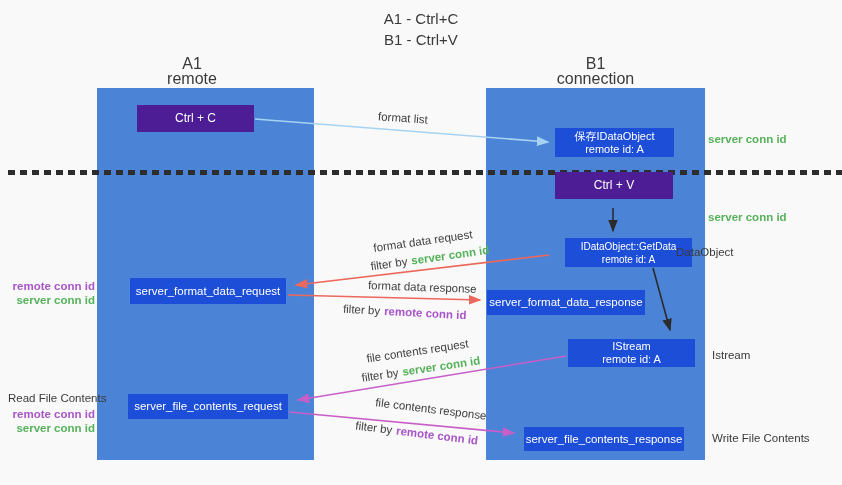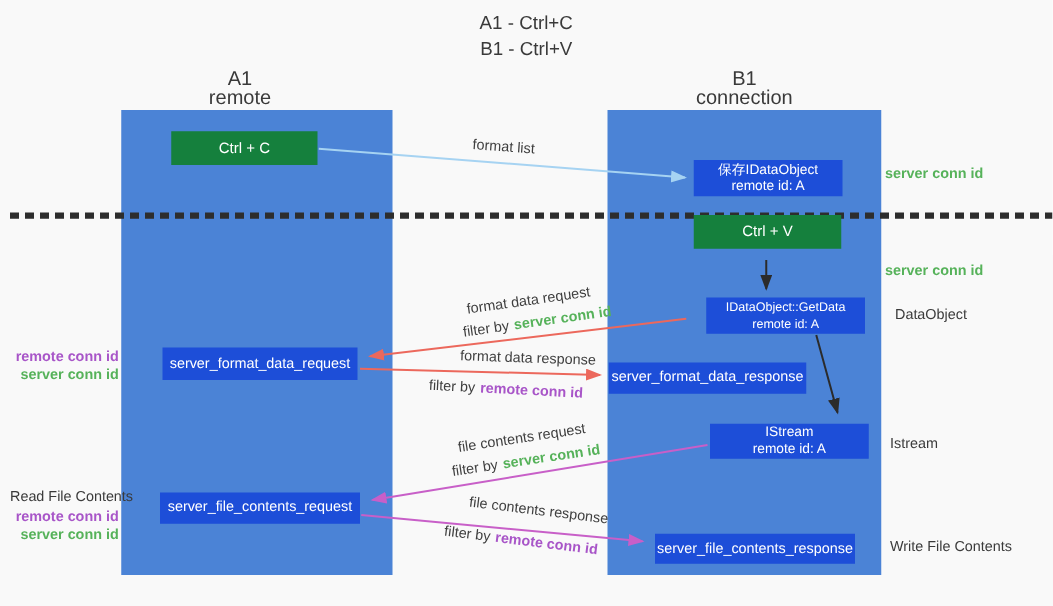--- a/index.html
+++ b/index.html
@@ -13,21 +13,21 @@
   .col-header.left{left:97px;top:56px;width:190px;}
   .col-header.right{left:486px;top:56px;width:219px;}
   .lifeline{position:absolute;top:88px;height:372px;background:#4b83d6;z-index:1;}
   .lifeline.left{left:97px;width:217px;}
   .lifeline.right{left:486px;width:219px;}
   .separator{position:absolute;left:8px;top:170px;width:834px;height:5px;z-index:2;
     background:repeating-linear-gradient(90deg,#2d2d2d 0 7px,transparent 7px 12px);}
   .arrows{position:absolute;left:0;top:0;width:842px;height:485px;z-index:2;pointer-events:none;}
   .node{position:absolute;display:flex;flex-direction:column;align-items:center;justify-content:center;
     color:#fff;text-align:center;z-index:3;font-size:11.5px;line-height:13px;}
-  .green{background:#15803d;font-size:12px;}
+  .green{background:#4c1d95;font-size:12px;}
   .orange{background:#1d4ed8;}
   .n-ctrl-c{left:137px;top:105px;width:117px;height:27px;}
   .n-ctrl-v{left:555px;top:172px;width:118px;height:27px;}
   .n-save{left:555px;top:128px;width:119px;height:29px;font-size:11px;}
   .n-getdata{left:565px;top:238px;width:127px;height:29px;font-size:10px;}
   .n-istream{left:568px;top:339px;width:127px;height:28px;font-size:11px;}
   .n-fmt-req{left:130px;top:278px;width:156px;height:26px;}
   .n-fmt-resp{left:487px;top:290px;width:158px;height:25px;}
   .n-file-req{left:128px;top:394px;width:160px;height:25px;}
   .n-file-resp{left:524px;top:427px;width:160px;height:24px;}
@@ -116,21 +116,21 @@
   </div>
   <div class="node orange n-file-req">
     <span>server_file_contents_request</span>
   </div>
   <div class="node orange n-file-resp">
     <span>server_file_contents_response</span>
   </div>
 
   <div class="side tgreen" style="left:708px;top:133px;">server conn id</div>
   <div class="side tgreen" style="left:708px;top:211px;">server conn id</div>
-  <div class="side" style="left:716px;top:246px;">DataObject</div>
+  <div class="side" style="left:676px;top:246px;">DataObject</div>
   <div class="side" style="left:712px;top:349px;">Istream</div>
   <div class="side" style="left:712px;top:432px;">Write File Contents</div>
 
   <div class="ids-block" style="top:279px;">
     <div class="tpurple">remote conn id</div>
     <div class="tgreen">server conn id</div>
   </div>
   <div class="side" style="left:8px;top:392px;">Read File Contents</div>
   <div class="ids-block" style="top:407px;">
     <div class="tpurple">remote conn id</div>

